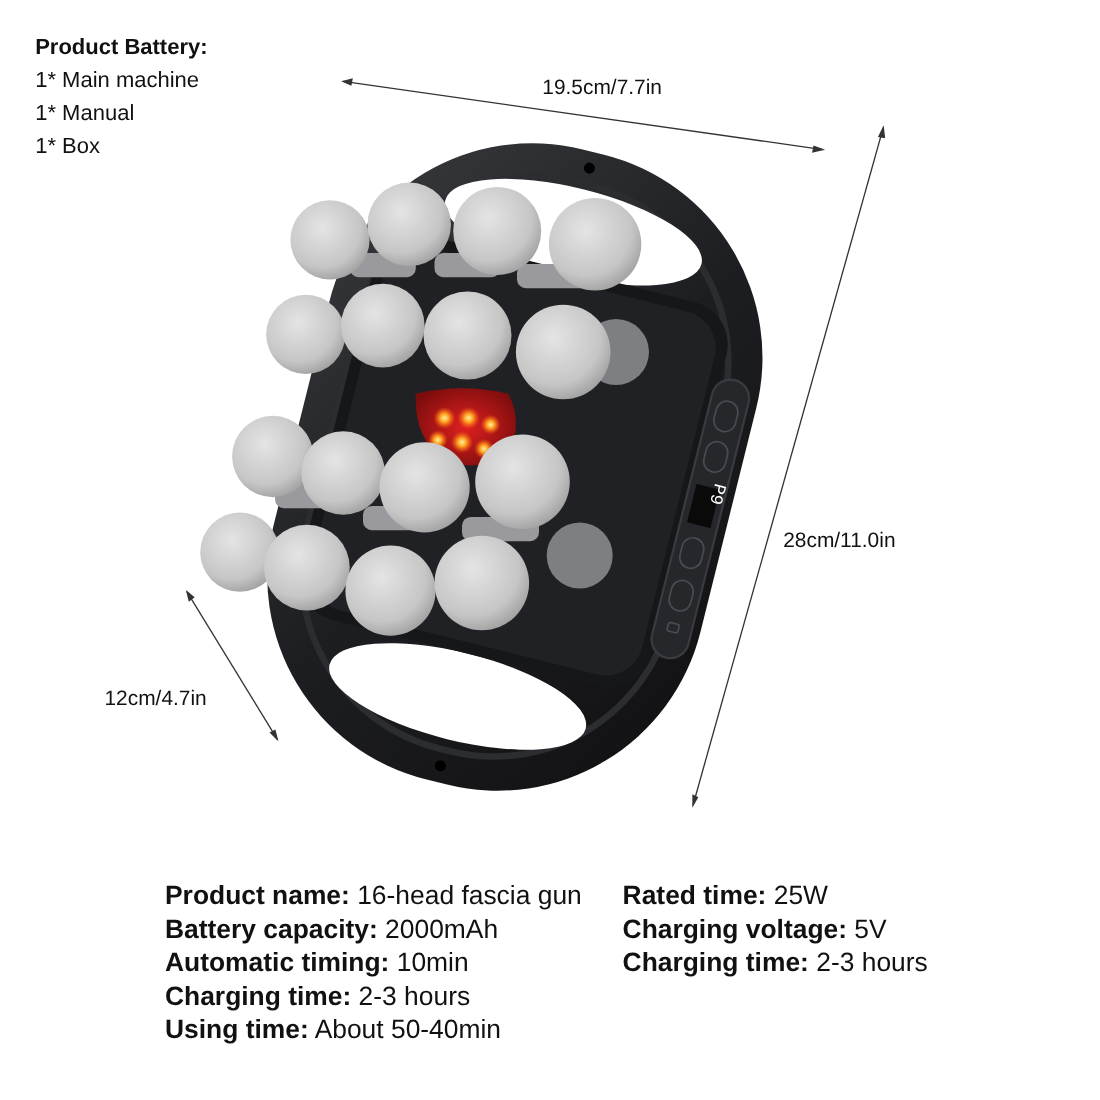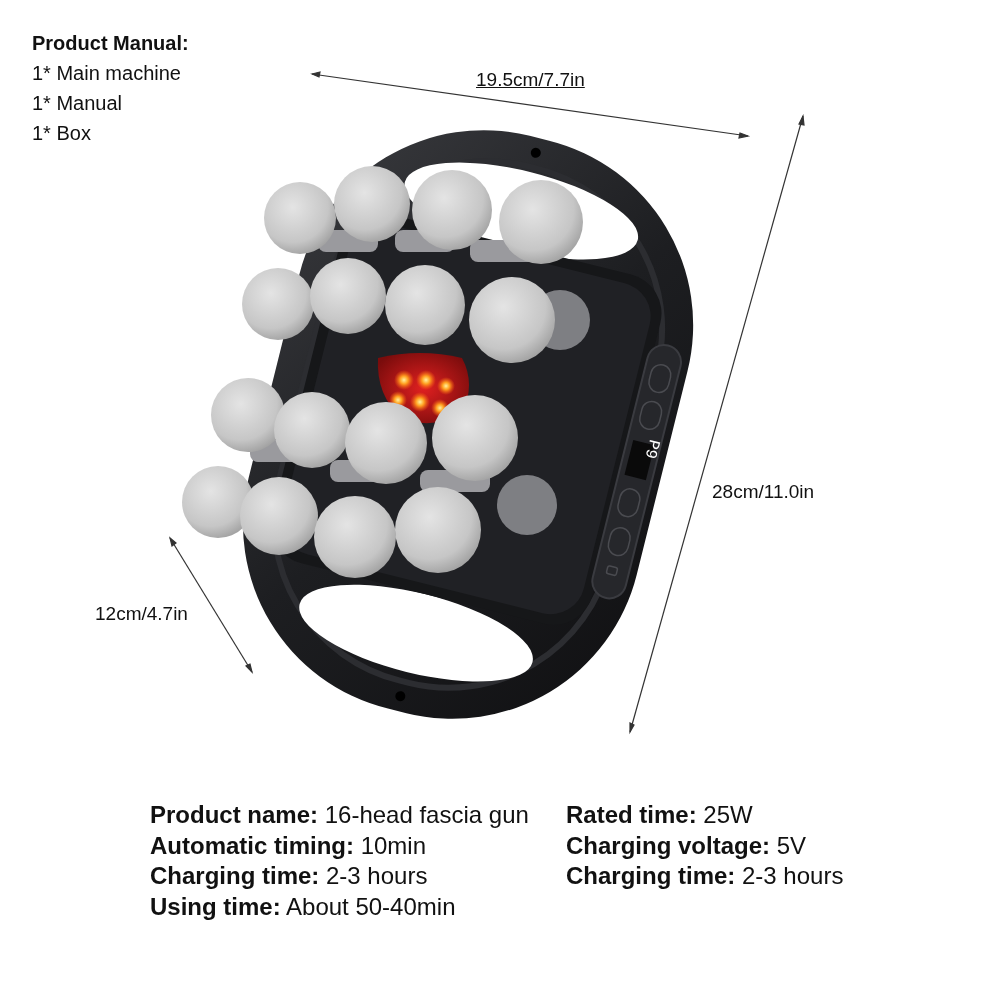--- a/index.html
+++ b/index.html
@@ -11,21 +11,21 @@
   .specs { position:absolute; top:800px; font-size:24px; line-height:30.5px; }
   .specs .row b { font-weight:bold; }
   .specs.left { left:150px; }
   .specs.right { left:566px; }
   svg.product { position:absolute; left:0; top:0; }
 </style>
 </head>
 <body>
 
 <div class="include">
-  <div class="title">Product Manual:</div>
+  <div class="title">Product Battery:</div>
   <div>1* Main machine</div>
   <div>1* Manual</div>
   <div>1* Box</div>
 </div>
 
 <svg class="product" width="1000" height="1000" viewBox="0 0 1000 1000">
   <defs>
     <radialGradient id="ball" cx="40%" cy="35%" r="70%">
       <stop offset="0" stop-color="#e4e4e4"></stop>
       <stop offset="0.7" stop-color="#c6c6c6"></stop>
@@ -123,26 +123,27 @@
     <circle cx="312" cy="430" r="38" fill="url(#ball)"></circle>
     <circle cx="386" cy="443" r="41" fill="url(#ball)"></circle>
     <circle cx="475" cy="438" r="43" fill="url(#ball)"></circle>
     <circle cx="218" cy="502" r="36" fill="url(#ball)"></circle>
     <circle cx="279" cy="516" r="39" fill="url(#ball)"></circle>
     <circle cx="355" cy="537" r="41" fill="url(#ball)"></circle>
     <circle cx="438" cy="530" r="43" fill="url(#ball)"></circle>
   </g>
 </svg>
 
-<div class="dim" style="left:476px; top:69px;text-decoration:underline;">19.5cm/7.7in</div>
+<div class="dim" style="left:493px; top:69px;">19.5cm/7.7in</div>
 <div class="dim" style="left:712px; top:481px;text-align:center;">28cm/11.0in</div>
-<div class="dim" style="left:95px; top:603px;">12cm/4.7in</div>
+<div class="dim" style="left:95px; top:625px;">12cm/4.7in</div>
 
 <div class="specs left">
   <div class="row"><b>Product name:</b> <span>16-head fascia gun</span></div>
+  <div class="row"><b>Battery capacity:</b> <span>2000mAh</span></div>
   <div class="row"><b>Automatic timing:</b> <span>10min</span></div>
   <div class="row"><b>Charging time:</b> <span>2-3 hours</span></div>
   <div class="row"><b>Using time:</b> <span>About 50-40min</span></div>
 </div>
 <div class="specs right">
   <div class="row"><b>Rated time:</b> <span>25W</span></div>
   <div class="row"><b>Charging voltage:</b> <span>5V</span></div>
   <div class="row"><b>Charging time:</b> <span>2-3 hours</span></div>
 </div>
 

